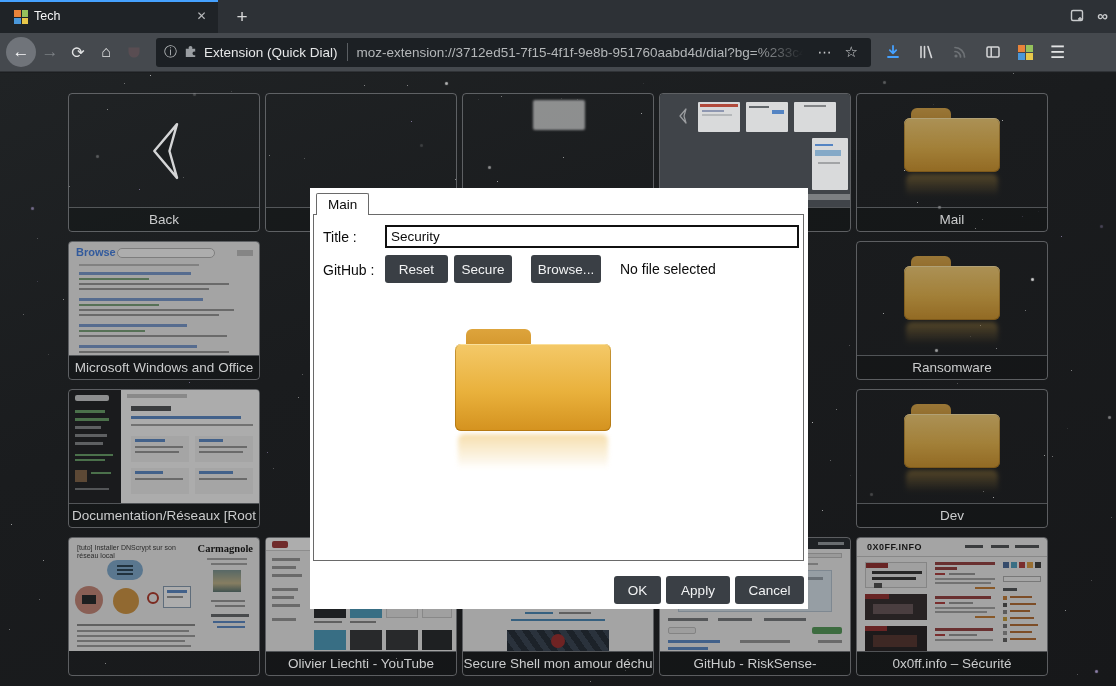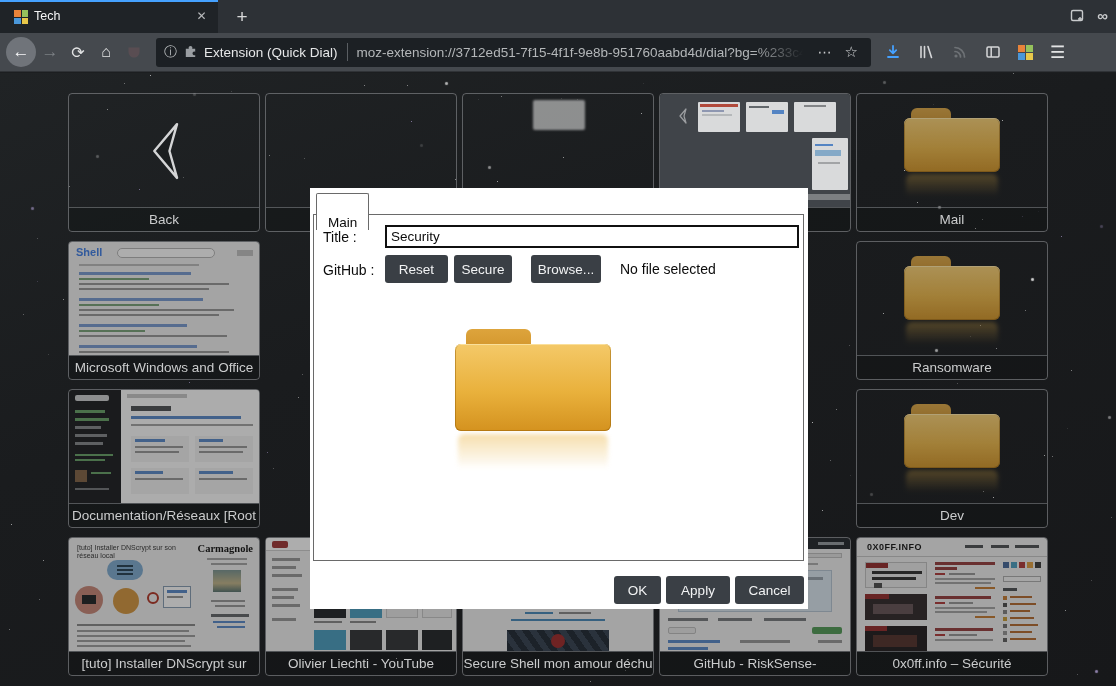--- a/index.html
+++ b/index.html
@@ -61,21 +61,21 @@
   .tile .folder-icon { filter:brightness(.72) saturate(.85); }
 
   
   .chev { position:absolute; left:76px; top:26px; }
 
   
   .b { position:absolute; }
 
   
   .dialog { position:absolute; left:310px; top:115px; width:498px; height:421px; background:#fff; z-index:10; }
-  .dlg-tab { position:absolute; left:6px; top:5px; height:22px; padding:18px 11px; background:#fff; border:1px solid #6a6a6a; border-bottom:none; border-radius:2px 2px 0 0; font-size:13.5px; color:#0b0b0b; line-height:21px; z-index:2; }
+  .dlg-tab { position:absolute; left:6px; top:5px; height:22px; padding:0 11px; background:#fff; border:1px solid #6a6a6a; border-bottom:none; border-radius:2px 2px 0 0; font-size:13.5px; color:#0b0b0b; line-height:21px; z-index:2; }
   .dlg-panel { position:absolute; left:3px; top:26px; width:491px; height:347px; border:1px solid #6a6a6a; background:#fff; }
   .dlg-label { position:absolute; font-size:14px; color:#0b0b0b; }
   .title-input { position:absolute; left:71px; top:10px; width:414px; height:23px; border:2px solid #101010; background:#fff; font-family:"Liberation Sans",sans-serif; font-size:13.5px; color:#0b0b0b; padding:0 4px; border-radius:0; outline:none; }
   .dbtn { background:#3a3f45; color:#f2f3f4; border:none; border-radius:3px; font-family:"Liberation Sans",sans-serif; font-size:13.5px; height:28px; }
   .img-row { position:absolute; left:71px; top:40px; display:flex; align-items:center; }
   .file-status { font-size:14px; color:#0b0b0b; margin-left:19px; }
   .dlg-buttons { position:absolute; left:0; right:4px; top:388px; display:flex; justify-content:flex-end; gap:5px; }
   .dlg-buttons .dbtn { height:28px; }
 
   
@@ -225,21 +225,21 @@
           <div class="f-tab"></div>
             <div class="f-body"></div>
             <div class="f-refl"></div>
         </div>
       </div>
       <div class="caption">Mail</div>
     </div>
 
     <div class="tile" style="left:68px;top:168px">
       <div class="thumb shot">
-        <span class="b" style="left:7px;top:4px;font-size:11px;font-weight:bold;color:#4285f4">Shell</span>
+        <span class="b" style="left:7px;top:4px;font-size:11px;font-weight:bold;color:#4285f4">Browse</span>
         <div class="b" style="left:48px;top:6px;width:98px;height:10px;border:1px solid #b8b8b8;border-radius:5px;background:#fff"></div>
         <div class="b" style="left:168px;top:8px;width:16px;height:6px;background:#c4c4c4"></div>
         <div class="b" style="left:10px;top:22px;width:120px;height:2px;background:#bdbdbd"></div>
         <div class="b" style="left:10px;top:30px;width:112px;height:3px;background:#7ba0d9"></div>
         <div class="b" style="left:10px;top:36px;width:70px;height:2px;background:#7aa87a"></div>
         <div class="b" style="left:10px;top:41px;width:150px;height:2px;background:#9c9c9c"></div>
         <div class="b" style="left:10px;top:46px;width:130px;height:2px;background:#9c9c9c"></div>
         <div class="b" style="left:10px;top:56px;width:124px;height:3px;background:#7ba0d9"></div>
         <div class="b" style="left:10px;top:62px;width:80px;height:2px;background:#7aa87a"></div>
         <div class="b" style="left:10px;top:67px;width:155px;height:2px;background:#9c9c9c"></div>
@@ -343,21 +343,20 @@
         <div class="b" style="left:94px;top:48px;width:28px;height:22px;background:#fff;border:1px solid #8aa0b8">
           <div class="b" style="left:3px;top:3px;width:20px;height:3px;background:#5b8fd4"></div>
           <div class="b" style="left:3px;top:9px;width:16px;height:2px;background:#9c9c9c"></div>
         </div>
         <div class="b" style="left:8px;top:86px;width:118px;height:2px;background:#8d8d8d"></div>
         <div class="b" style="left:8px;top:92px;width:112px;height:2px;background:#a0a0a0"></div>
         <div class="b" style="left:8px;top:97px;width:118px;height:2px;background:#a0a0a0"></div>
         <div class="b" style="left:8px;top:102px;width:108px;height:2px;background:#a0a0a0"></div>
         <div class="b" style="left:8px;top:107px;width:114px;height:2px;background:#a0a0a0"></div>
       </div>
-      <div class="caption">[tuto] Installer DNScrypt sur</div>
     </div>
 
     <div class="tile" style="left:265px;top:464px">
       <div class="thumb shot">
         <div class="b" style="left:0;top:0;width:190px;height:13px;background:#fff;border-bottom:1px solid #d0d0d0">
           <div class="b" style="left:6px;top:3px;width:16px;height:7px;background:#b03c3c;border-radius:2px"></div>
           <div class="b" style="left:62px;top:3px;width:64px;height:7px;border:1px solid #b8b8b8"></div>
           <div class="b" style="right:8px;top:4px;width:20px;height:5px;background:#c0c0c0"></div>
         </div>
         <div class="b" style="left:6px;top:20px;width:28px;height:3px;background:#9c9c9c"></div>

